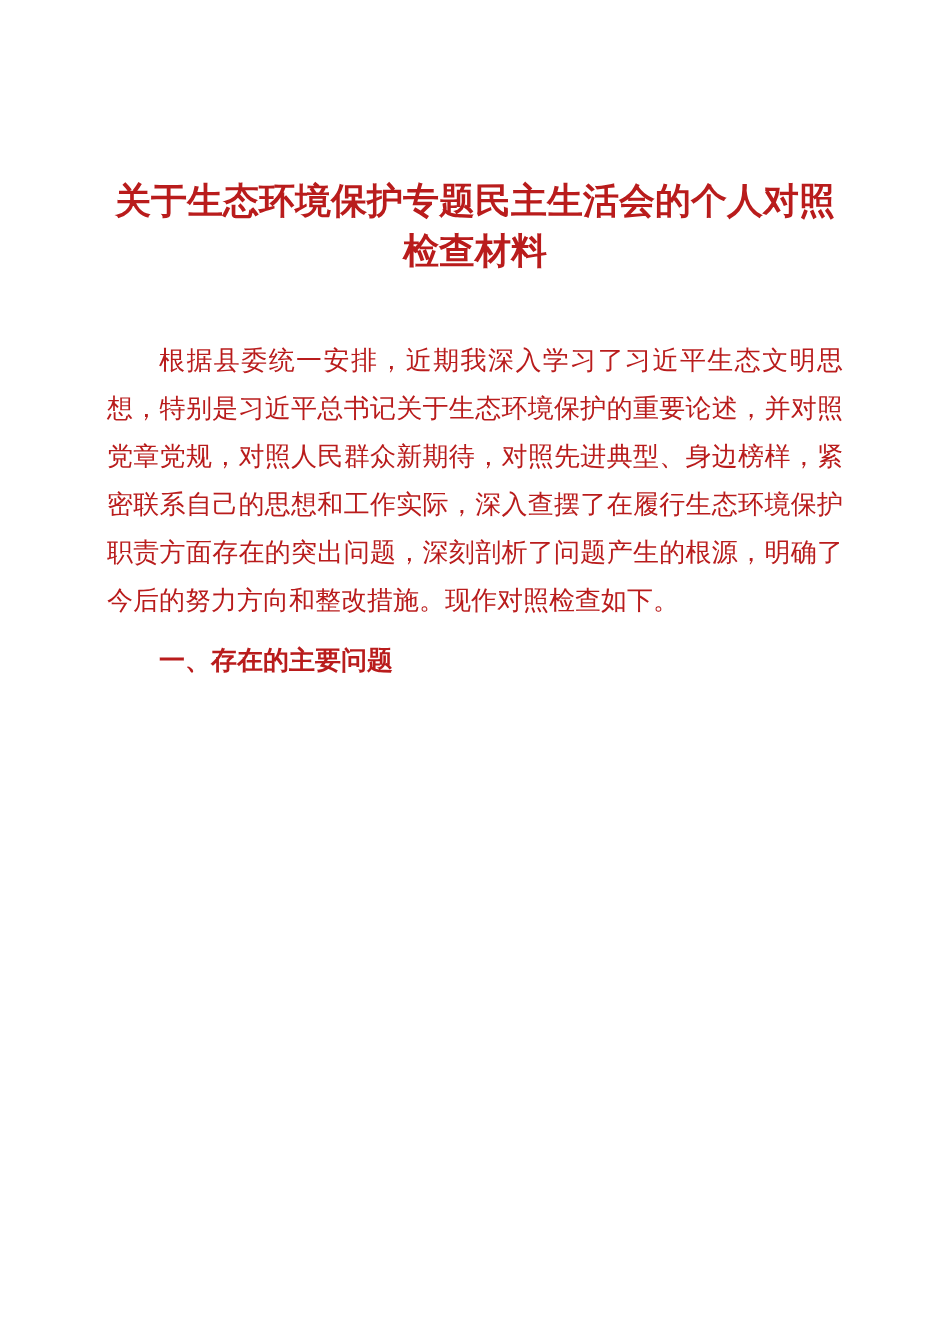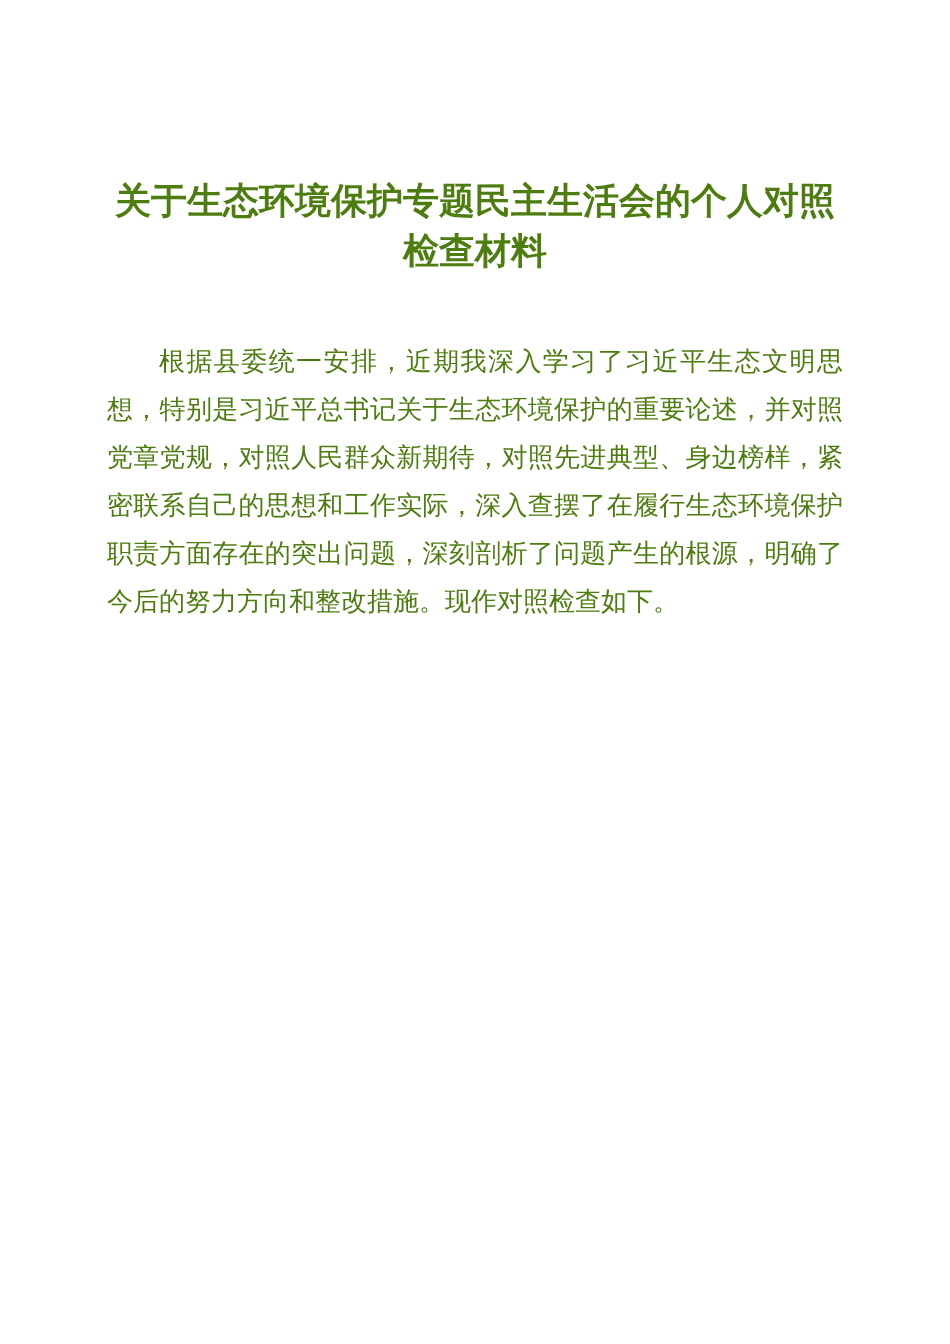--- a/index.html
+++ b/index.html
@@ -6,36 +6,36 @@
     margin: 0;
     padding: 0;
     background: #ffffff;
   }
   .page {
     position: relative;
     width: 950px;
     height: 1075px;
     margin: 0 auto;
     background: #ffffff;
-    color: #4d7c0f;
+    color: #b91c1c;
     box-sizing: border-box;
     padding: 176px 107px 0 107px;
     overflow: hidden;
   }
   .doc-title {
     font-family: "Liberation Serif", "DejaVu Serif", serif;
     font-weight: 700;
     font-size: 36px;
     line-height: 50px;
     text-align: center;
     letter-spacing: 0;
     margin: 0 0 62px 0;
   }
   .body-para {
-    font-family: Liberation Serif, serif;
+    font-family: Liberation Mono, monospace;
     font-weight: 400;
     font-size: 26px;
     line-height: 48px;
     text-align: justify;
     text-justify: inter-character;
     text-indent: 2em;
     margin: 0;
   }
   .section-heading {
     font-family: "Liberation Sans", "DejaVu Sans", sans-serif;
@@ -48,14 +48,15 @@
   }
 </style>
 </head>
 <body>
 
 <div class="page">
   <h1 class="doc-title">关于生态环境保护专题民主生活会的个人对照检查材料</h1>
 
   <p class="body-para">根据县委统一安排，近期我深入学习了习近平生态文明思想，特别是习近平总书记关于生态环境保护的重要论述，并对照党章党规，对照人民群众新期待，对照先进典型、身边榜样，紧密联系自己的思想和工作实际，深入查摆了在履行生态环境保护职责方面存在的突出问题，深刻剖析了问题产生的根源，明确了今后的努力方向和整改措施。现作对照检查如下。</p>
 
+  <h2 class="section-heading">一、存在的主要问题</h2>
 
 </div>
 
 </body></html>

